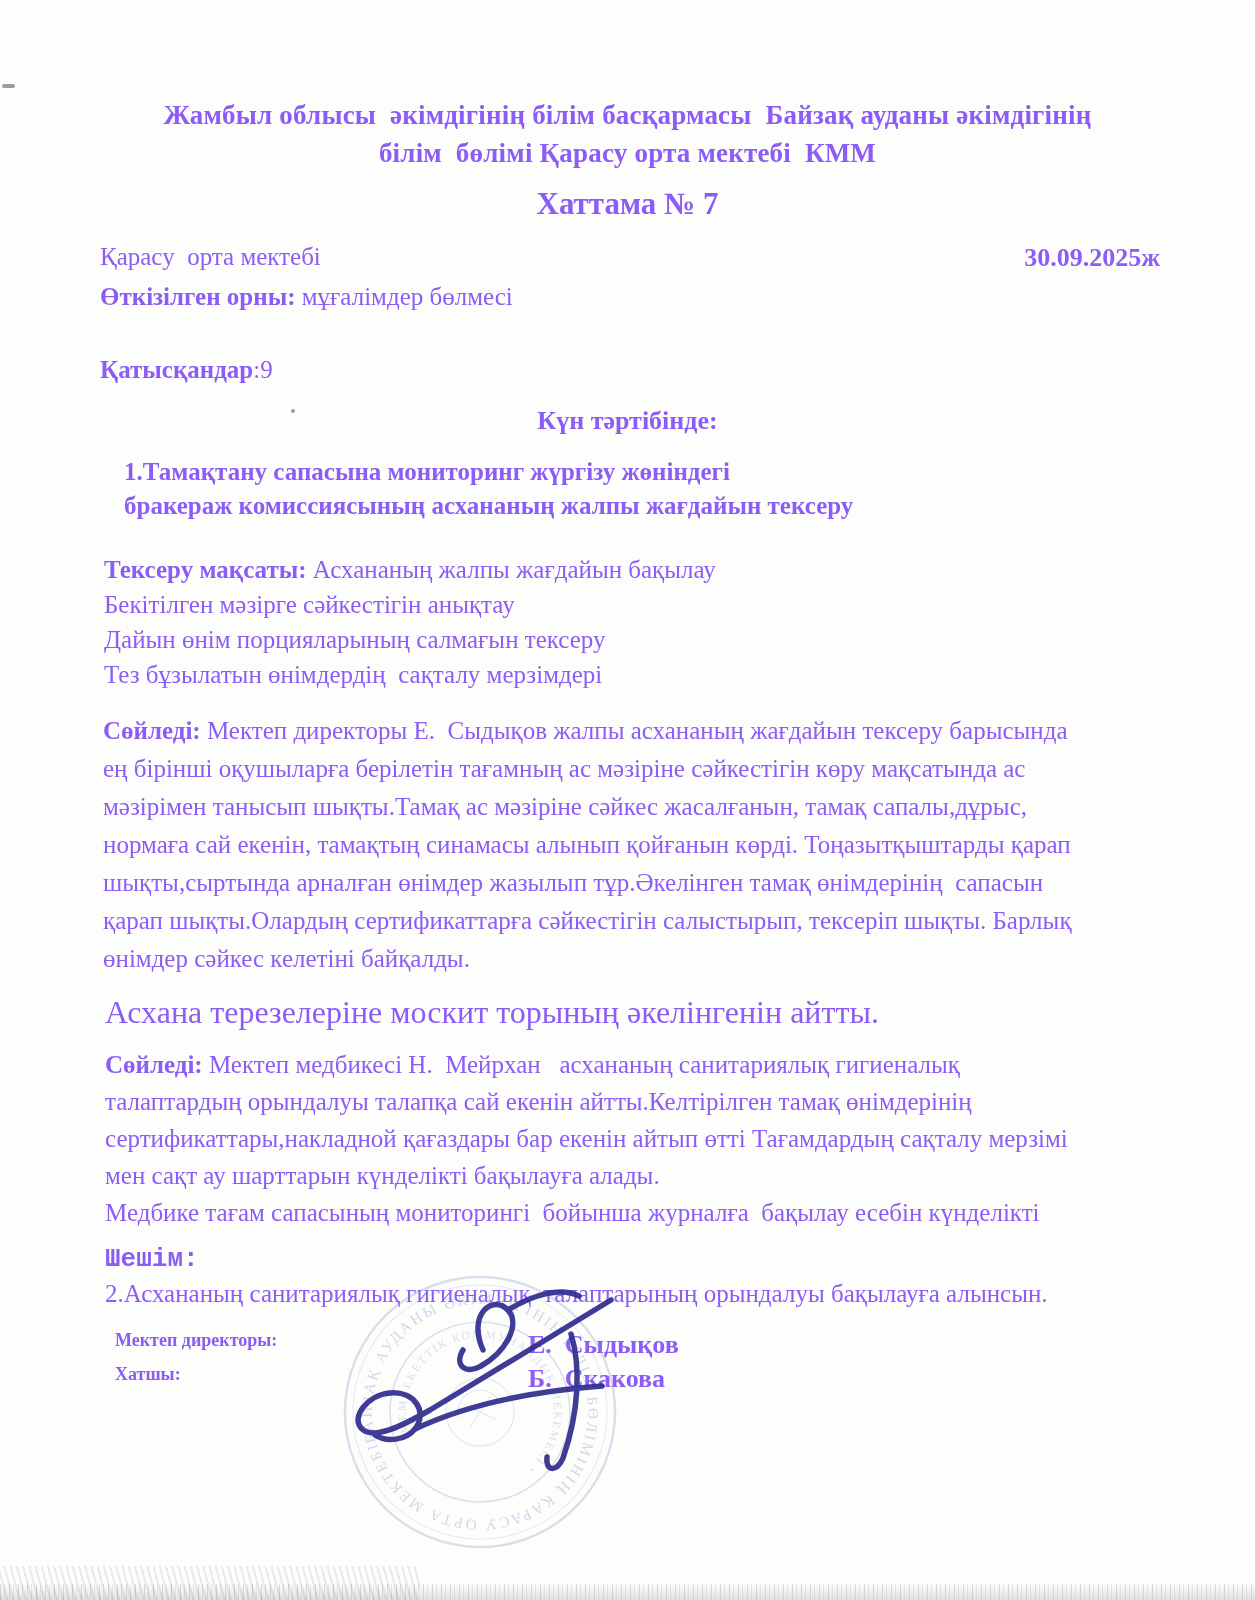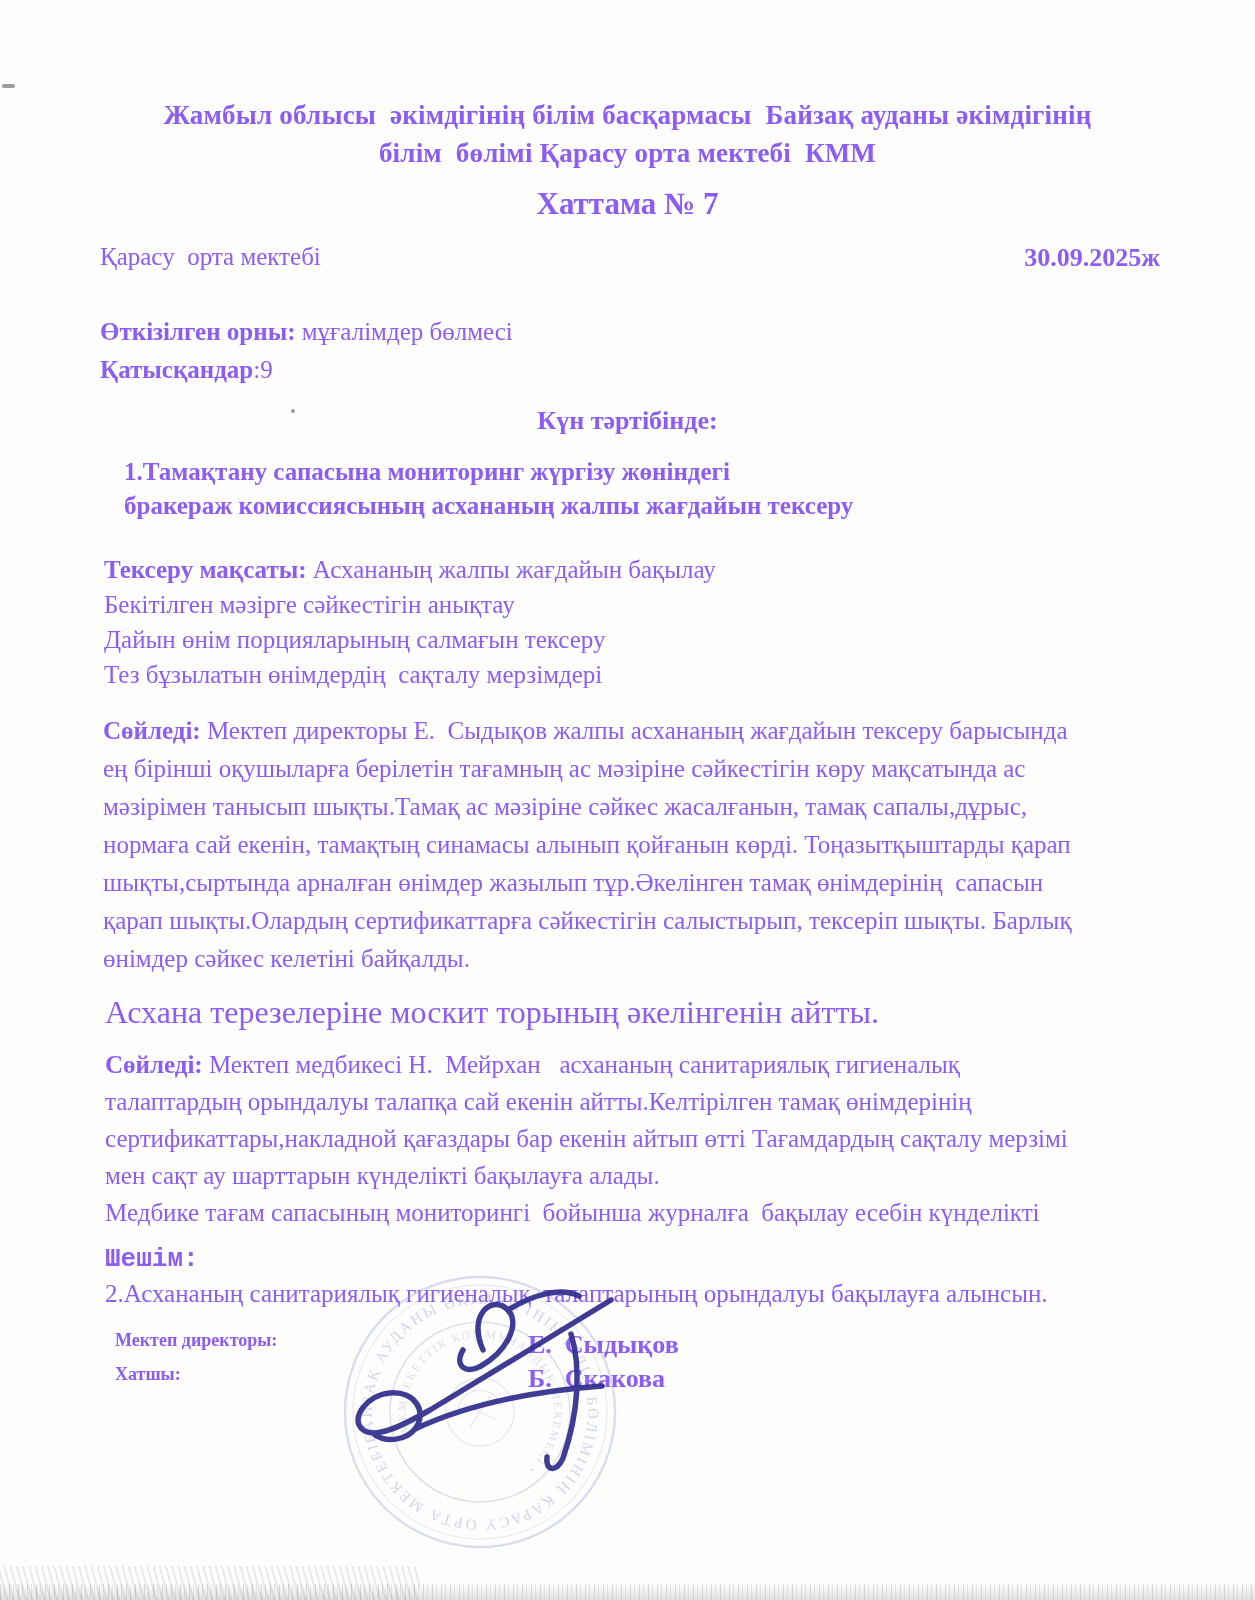--- a/index.html
+++ b/index.html
@@ -14,21 +14,21 @@
   }
   .abs{position:absolute;}
   .pre{white-space:pre-wrap;}
   .b{font-weight:bold;}
   .center{left:0;right:0;text-align:center;}
   .org-header{top:96px;font-size:27px;font-weight:bold;line-height:38px;letter-spacing:.2px;}
   .doc-title{top:186px;font-size:31px;font-weight:bold;}
   .meta-row{top:243px;left:100px;right:95px;display:flex;justify-content:space-between;align-items:flex-start;}
   .school{font-size:25px;}
   .date{font-size:26px;font-weight:bold;}
-  .line-location{top:318px;left:100px;font-size:25px;}
+  .line-location{top:283px;left:100px;font-size:25px;}
   .line-participants{top:356px;left:100px;font-size:25px;}
   .agenda-heading{top:406px;font-size:26px;font-weight:bold;}
   .agenda-items{top:455px;left:100px;font-size:25px;font-weight:bold;line-height:34px;margin-left:24px;}
   .purpose{top:552px;left:104px;right:60px;font-size:25px;line-height:35px;}
   .speech1{top:712px;left:103px;right:40px;font-size:25px;line-height:38px;}
   .mosquito{top:994px;left:105px;font-size:32px;}
   .speech2{top:1046px;left:105px;right:40px;font-size:25px;line-height:37px;}
   .decision-label{top:1244px;left:105px;font-size:26px;font-weight:bold;font-family:Liberation Mono, monospace;}
   .decision-line{top:1280px;left:105px;right:40px;font-size:25px;}
   .sig-row1{top:1330px;}

